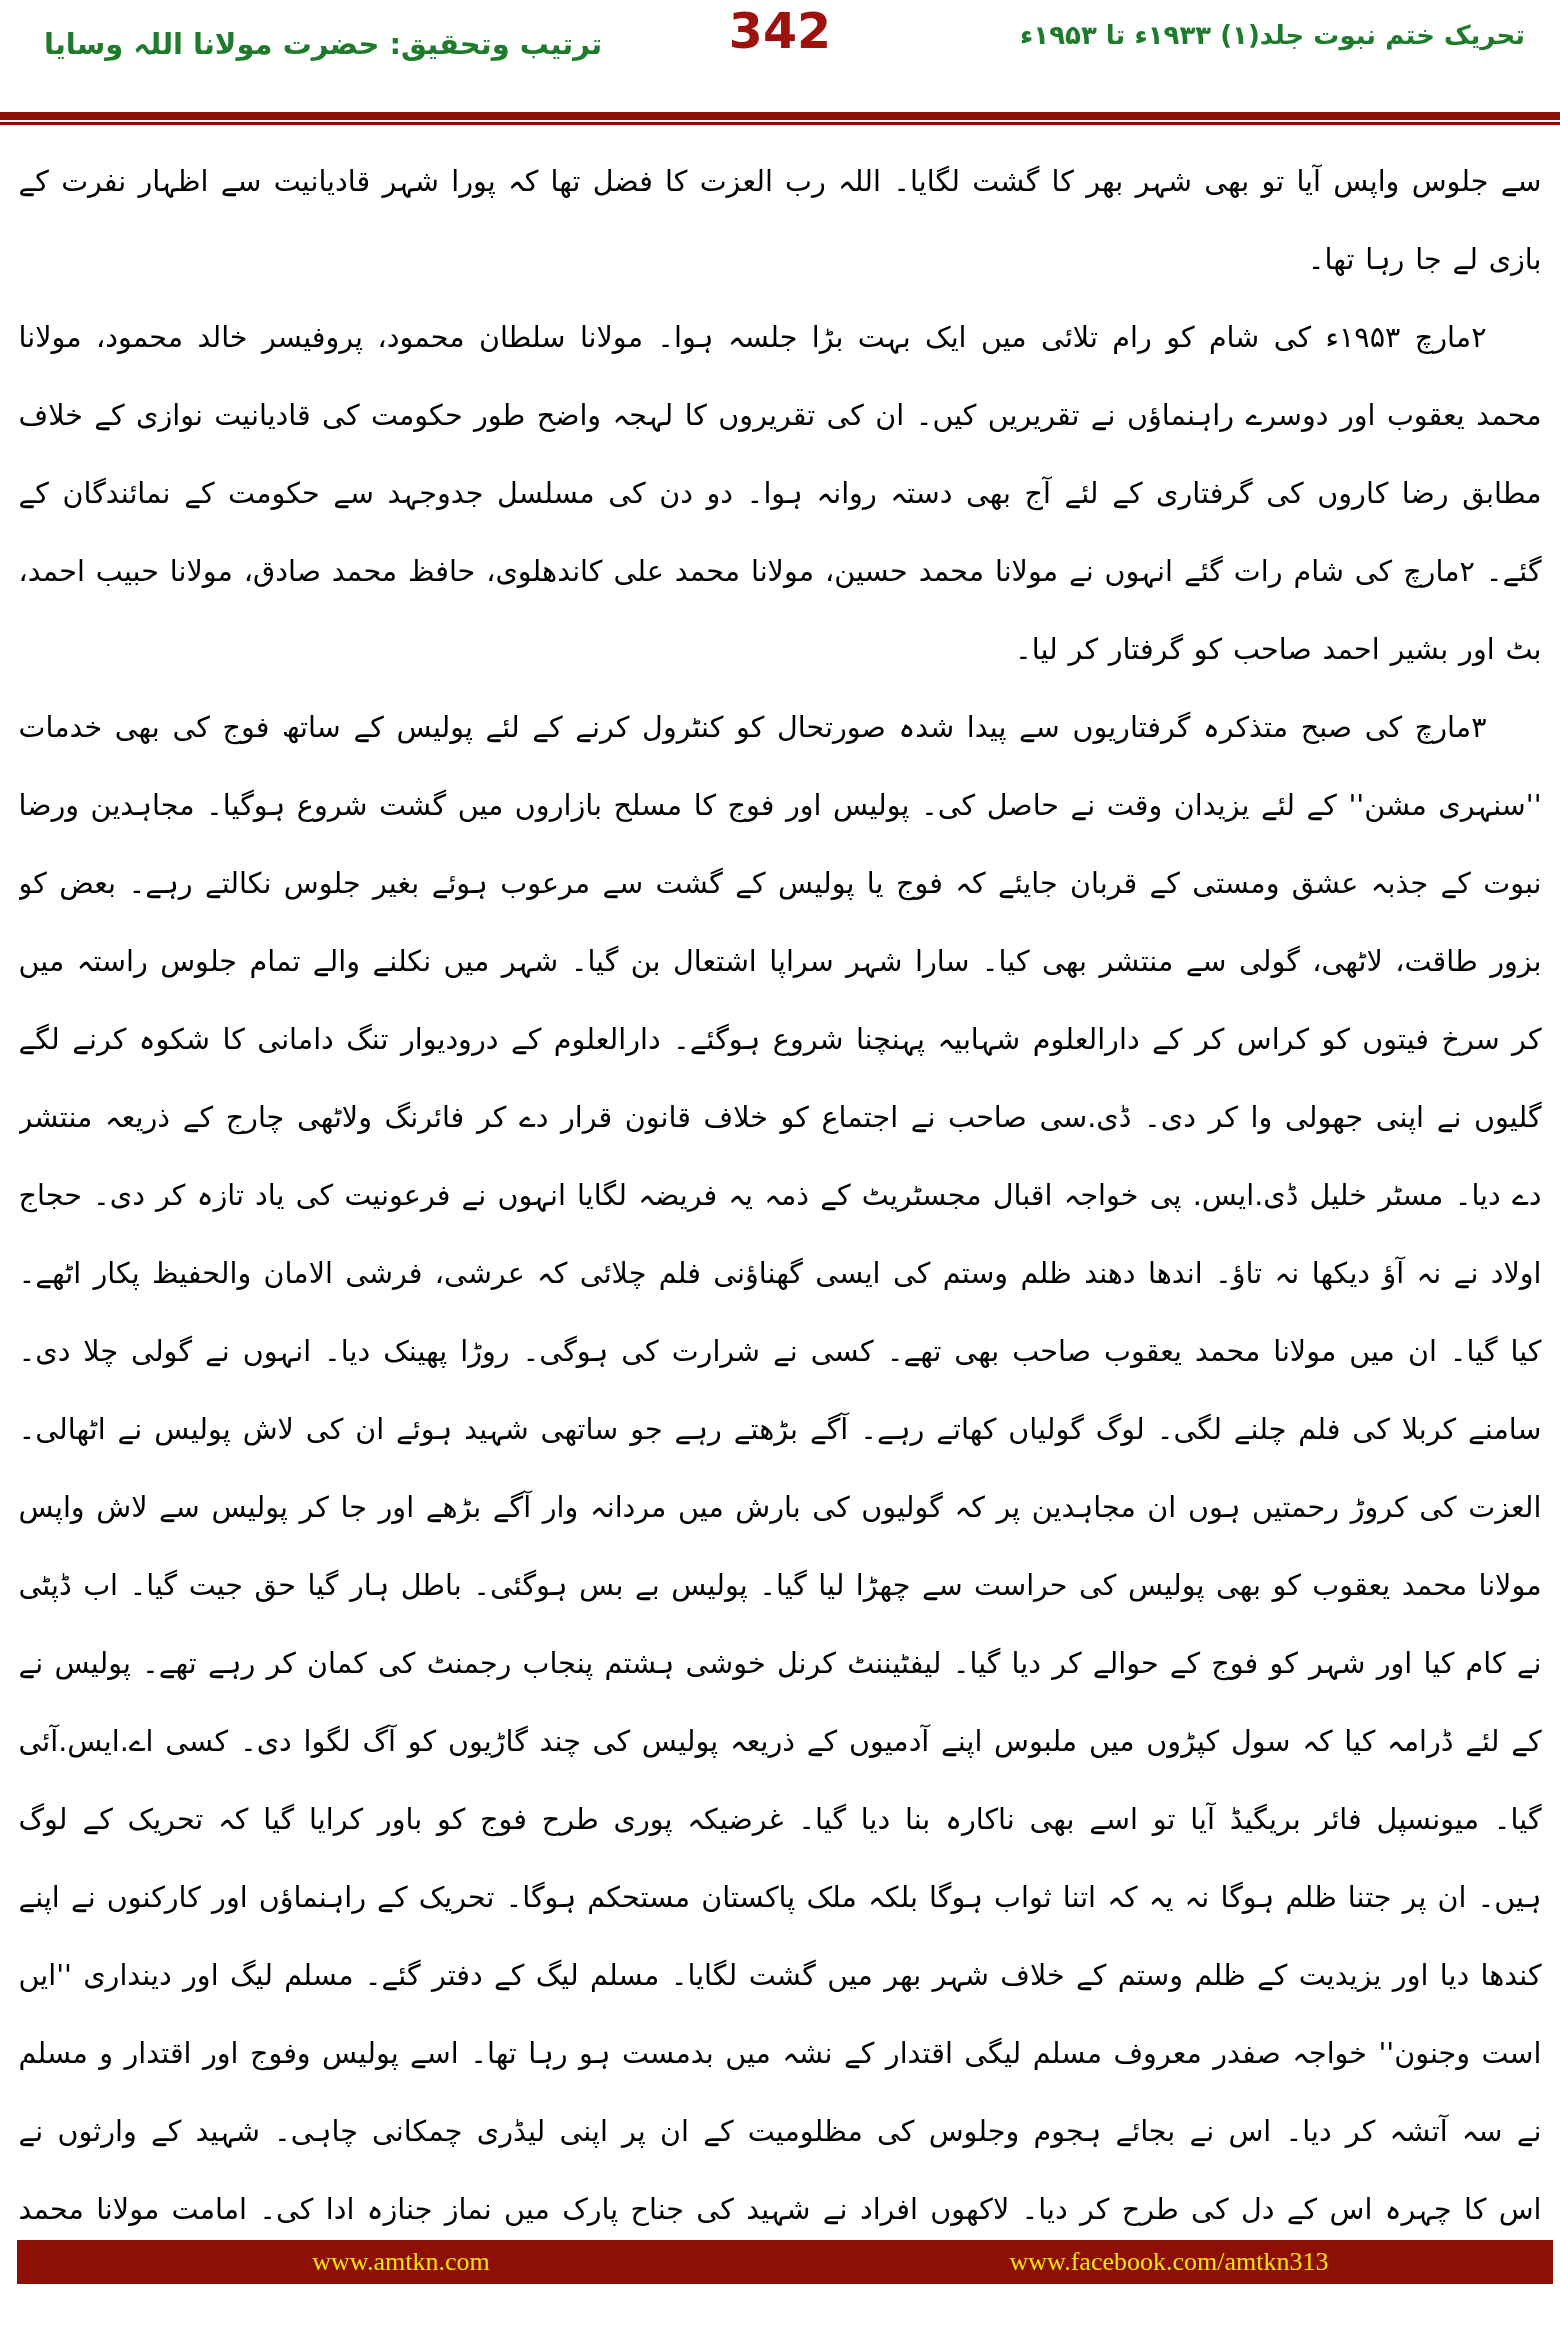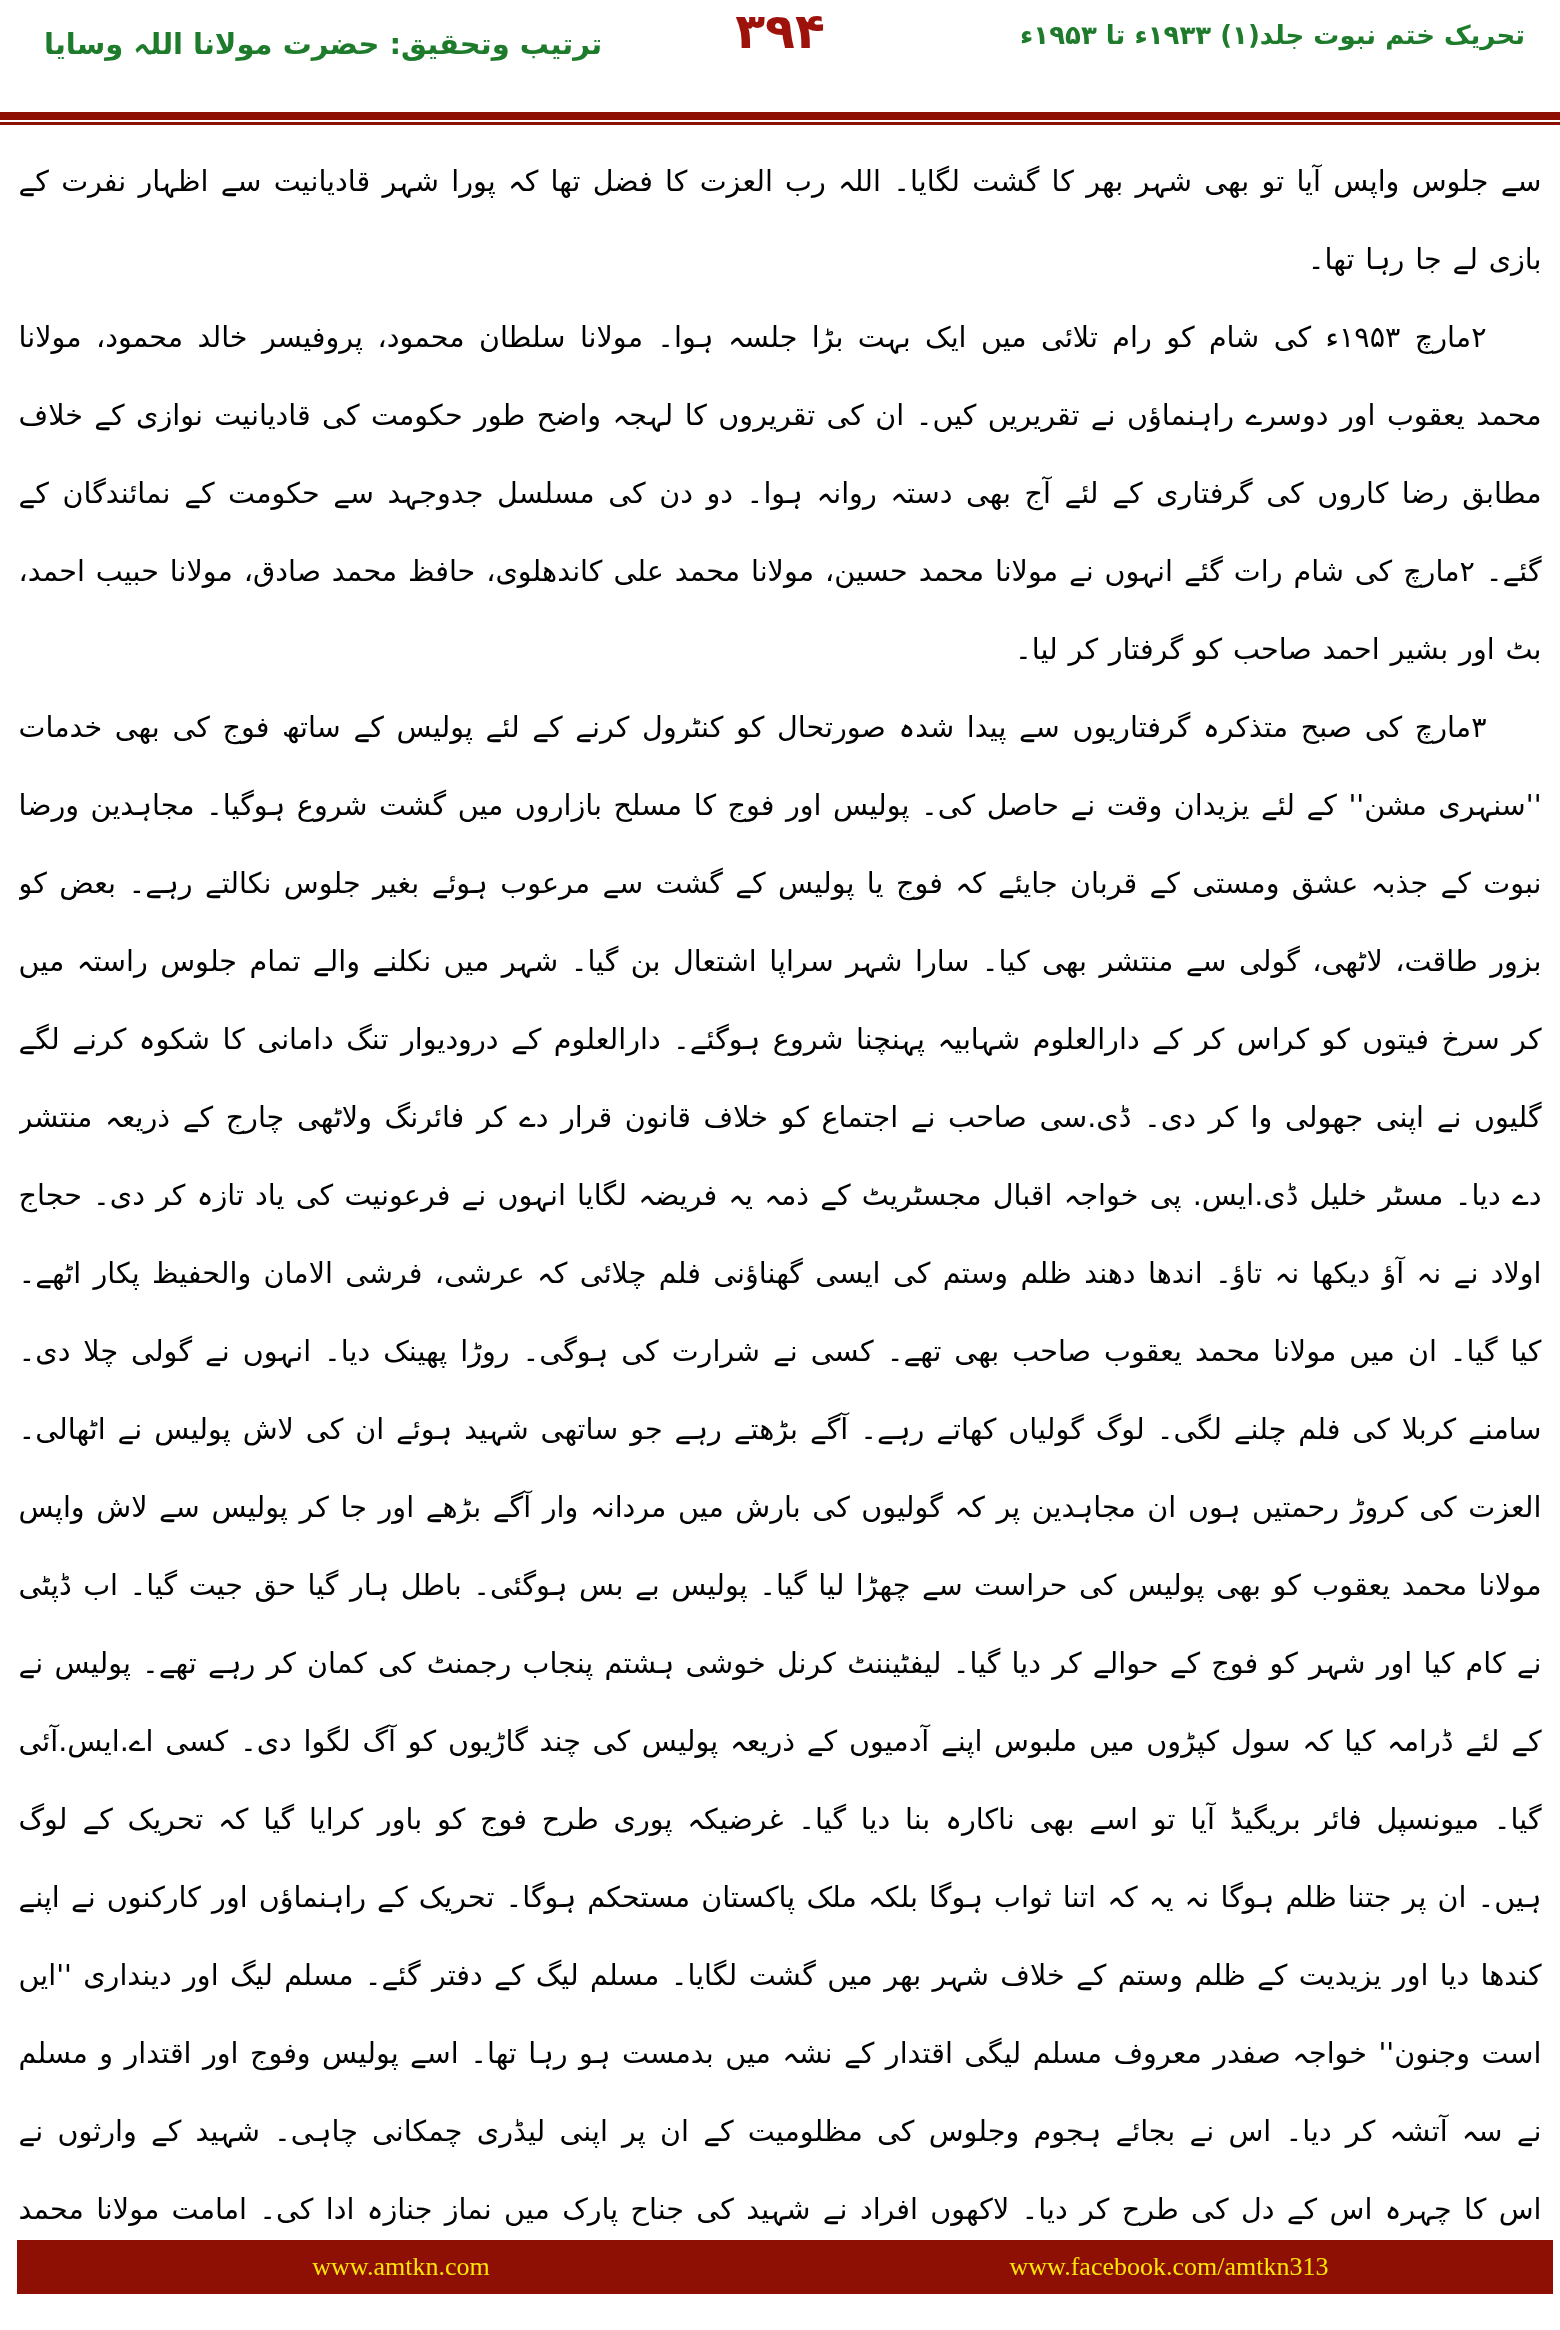--- a/index.html
+++ b/index.html
@@ -35,36 +35,36 @@
   .para{margin:0;}
   .line{
     font-size:28.6px;line-height:78px;height:78px;overflow:hidden;
     text-align:justify;text-align-last:justify;word-spacing:1.7px;
   }
   .line.end{text-align-last:right;}
   .line.indent{padding-right:55px;}
 
   
   .footbar{
-    position:absolute;left:17px;right:7px;top:2240px;height:54px;
+    position:absolute;left:17px;right:7px;top:2240px;height:44px;
     background:#8e0f04;display:flex;align-items:center;
     font-family:"Liberation Serif",serif;font-size:26px;
   }
   .footbar span{flex:1;text-align:center;white-space:nowrap;}
   .foot-left,.foot-right{color:#ffe606;}
   .foot-center{color:#ffffff;}
 </style>
 </head>
 <body>
 
 <div class="page">
 
   <div class="header">
     <div class="credit">ترتیب وتحقیق: حضرت مولانا اللہ وسایا</div>
-    <div class="pageno">۳۹۴</div>
+    <div class="pageno">342</div>
     <div class="title">تحریک ختم نبوت جلد(۱) ۱۹۳۳ء تا ۱۹۵۳ء</div>
   </div>
 
   <div class="rule-thick"></div>
   <div class="rule-thin"></div>
 
   <main class="body">
 
     <section class="para">
       <div class="line">سے جلوس واپس آیا تو بھی شہر بھر کا گشت لگایا۔ اللہ رب العزت کا فضل تھا کہ پورا شہر قادیانیت سے اظہار نفرت کے لئے ایک دوسرے سے</div>

